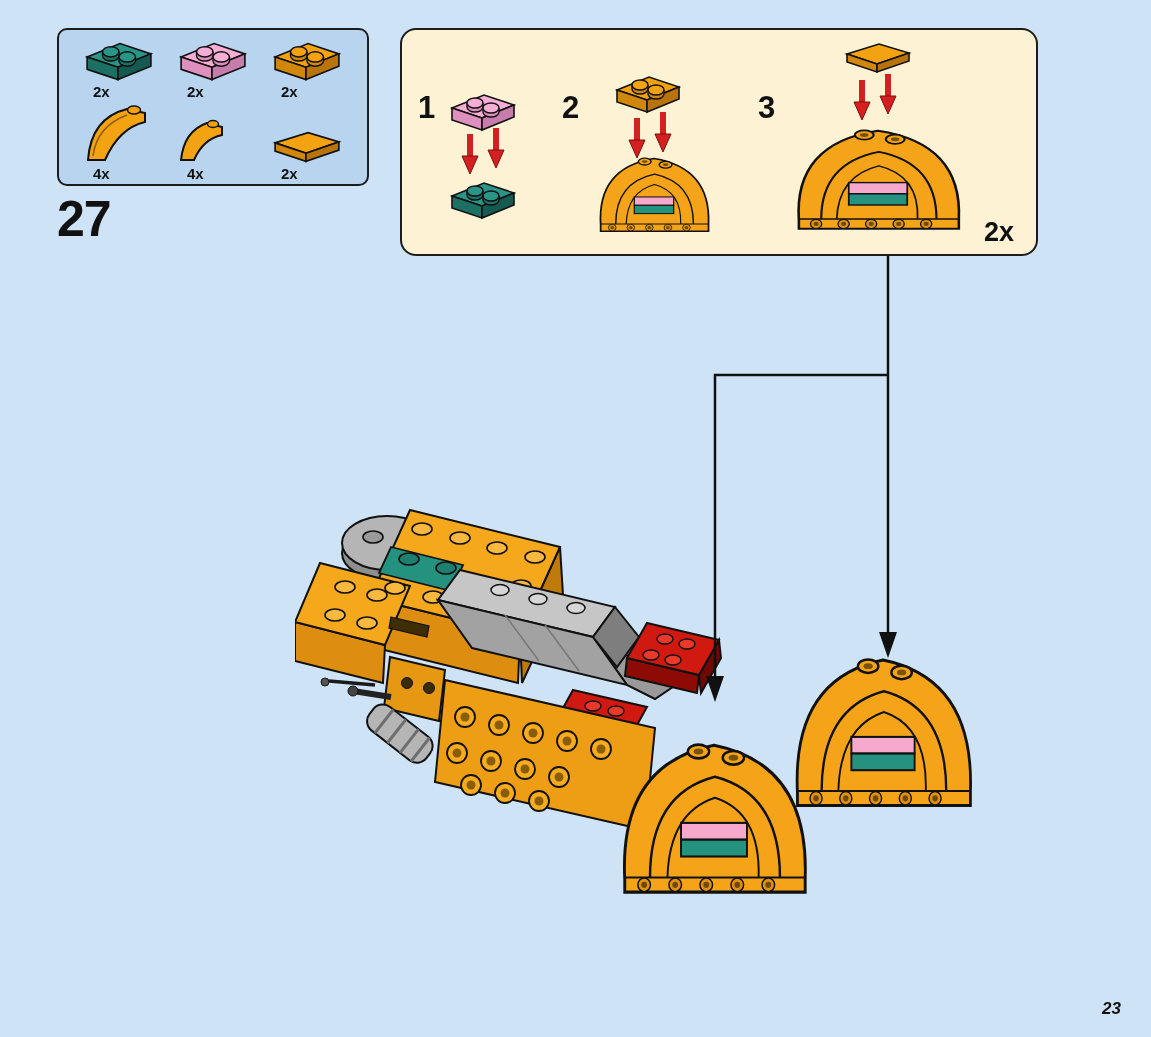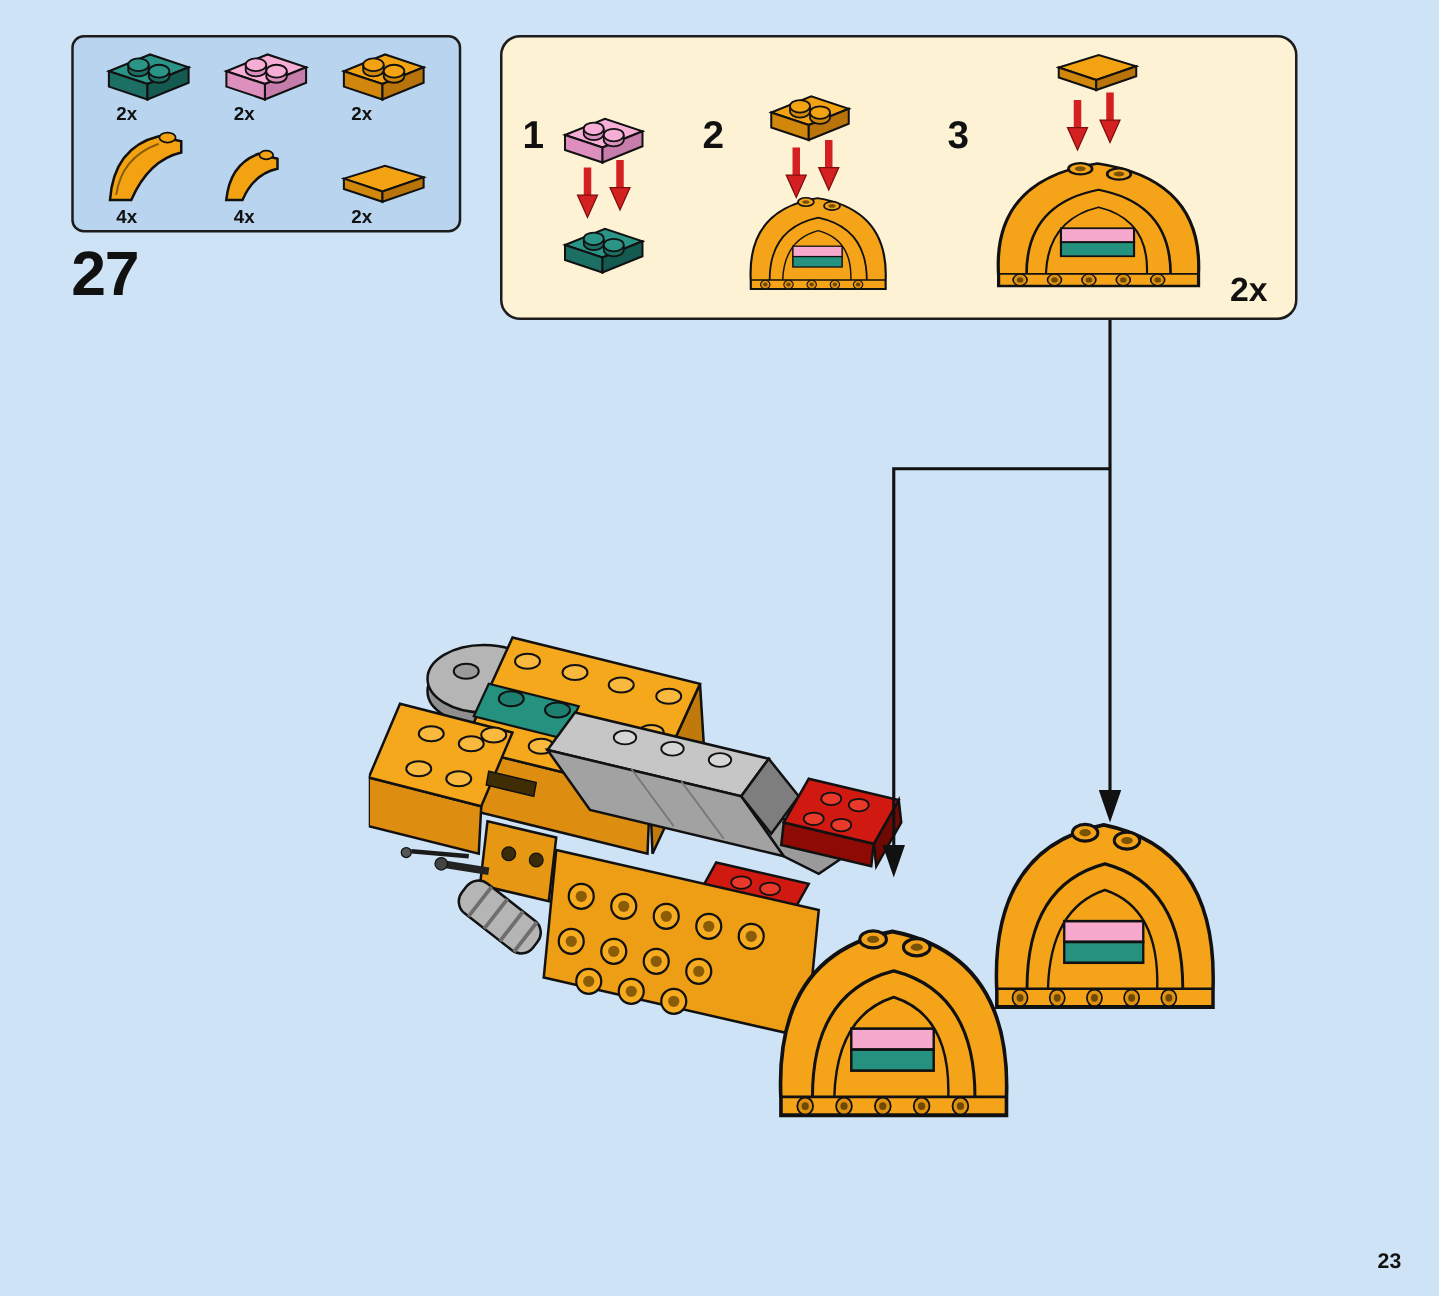--- a/index.html
+++ b/index.html
@@ -36,21 +36,21 @@
   .substeps-art { position:absolute; left:0; top:0; width:633px; height:223px; }
   .substep-num { position:absolute; font-size:31px; font-weight:bold; color:#111; }
   .num-1 { left:16px;  top:60px; }
   .num-2 { left:160px; top:60px; }
   .num-3 { left:356px; top:60px; }
   .substep-mult { position:absolute; right:22px; bottom:6px; font-size:27px; font-weight:bold; color:#111; }
 
   .model-art { position:absolute; left:295px; top:485px; width:700px; height:470px; }
   .connector-art { position:absolute; left:0; top:0; width:1151px; height:1037px; pointer-events:none; }
 
-  .page-number { position:absolute; right:30px; bottom:18px; font-size:17px; font-weight:bold; color:#111; }
+  .page-number { position:absolute; right:30px; bottom:18px; font-size:17px; font-weight:bold; color:#111;font-style:italic; }
 </style>
 </head>
 <body>
 
 <svg class="defs-svg" aria-hidden="true">
   <defs>
 
     <g id="plate1x2">
       <path d="M4,20 L36,7 L66,17 L34,30 Z" fill="var(--pt)" stroke="#111" stroke-width="1.6"></path>
       <path d="M4,20 L34,30 L34,42 L4,32 Z" fill="var(--pf)" stroke="#111" stroke-width="1.6"></path>

